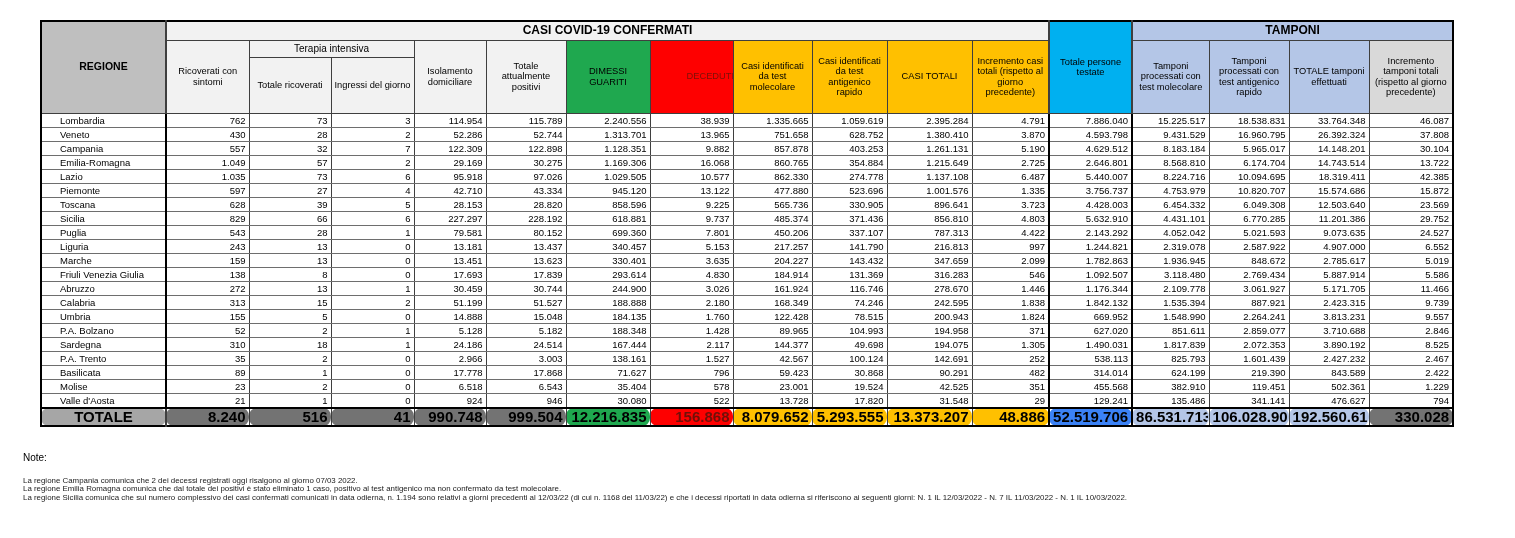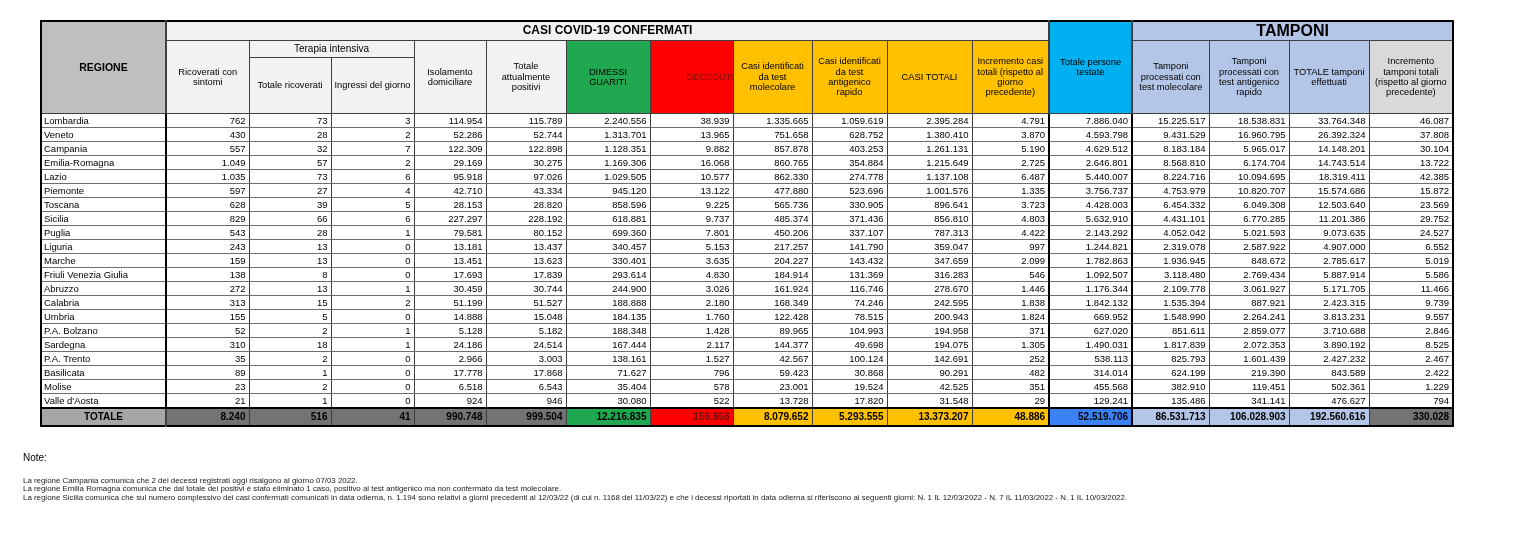--- a/index.html
+++ b/index.html
@@ -3,38 +3,38 @@
 <meta charset="utf-8">
 <style>
   html,body{margin:0;padding:0;background:#ffffff;}
   body{width:1515px;height:538px;position:relative;font-family:"Liberation Sans",sans-serif;color:#000;}
   #report{position:absolute;left:40px;top:20px;}
   table{border-collapse:collapse;table-layout:fixed;width:1412px;border:2px solid #000;}
   td,th{border:1px solid #3f3f3f;overflow:hidden;white-space:nowrap;padding:0 3px;box-sizing:border-box;}
   
   th{font-weight:normal;text-align:center;vertical-align:middle;white-space:normal;line-height:1.12;}
   .band{font-weight:bold;font-size:12px;background:#f2f2f2;height:19px;margin-top:20px;}
-  .band-tamponi{font-weight:bold;font-size:16px;background:#b4c6e7;}
+  .band-tamponi{font-weight:bold;font-size:12px;background:#b4c6e7;}
   .hdr{background:#f2f2f2;font-size:9.3px;}
   .hdr-regione{background:#bfbfbf;font-weight:bold;font-size:10.5px;border-right-width:2px;}
   .row2{height:17px;font-size:10px;}
   .row3{height:56px;}
   .c-green{background:#1fa84f;}
   .c-red{background:#fe0000;color:#7d1007;padding-left:36px;}
   .c-yellow{background:#ffc000;}
   .c-cyan{background:#00b0f0;border-left-width:2px;border-right-width:2px;}
   .c-blue{background:#b4c6e7;}
   .c-lgray{background:#d9d9d9;}
   
   td{font-size:9.5px;height:13px;line-height:13px;}
   td.num{text-align:right;border-color:#6e6e6e;border-left-color:#3f3f3f;border-right-color:#3f3f3f;}
-  td.region{text-align:left;padding-left:2px;border-right-width:2px;border-color:#6e6e6e;border-right-color:#000;}
+  td.region{text-align:left;padding-left:18px;border-right-width:2px;border-color:#6e6e6e;border-right-color:#000;}
   td.testate-col{border-left-width:2px;border-right-width:2px;border-left-color:#000;border-right-color:#000;}
   
-  tr.totals td{font-weight:bold;height:16px;line-height:16px;border-top:2px solid #000;font-size:10px;}
+  tr.totals td{font-weight:bold;height:16px;line-height:16px;border-top:2px solid #000;font-size:15px;border-radius:8px;}
   .t-label{background:#a6a6a6;text-align:center;border-right-width:2px;}
   .t-gray{background:#737373;text-align:right;}
   .t-green{background:#1fa84f;text-align:right;}
   .t-red{background:#fe0000;color:#701008;text-align:right;margin-left:31px;}
   .t-yellow{background:#ffc000;text-align:right;}
   .t-cyan{background:#3b82f6;text-align:right;}
   .t-blue{background:#b4c6e7;text-align:right;}
   
   #notes{position:absolute;left:23px;top:452px;}
   #note-title{font-size:10px;margin:0 0 14px 0;}
@@ -268,21 +268,21 @@
     <td class="region">Liguria</td>
     <td class="num">243</td>
     <td class="num">13</td>
     <td class="num">0</td>
     <td class="num">13.181</td>
     <td class="num">13.437</td>
     <td class="num">340.457</td>
     <td class="num">5.153</td>
     <td class="num">217.257</td>
     <td class="num">141.790</td>
-    <td class="num">359.047</td>
+    <td class="num">216.813</td>
     <td class="num">997</td>
     <td class="num testate-col">1.244.821</td>
     <td class="num">2.319.078</td>
     <td class="num">2.587.922</td>
     <td class="num">4.907.000</td>
     <td class="num">6.552</td>
   </tr>
         <tr>
     <td class="region">Marche</td>
     <td class="num">159</td>

